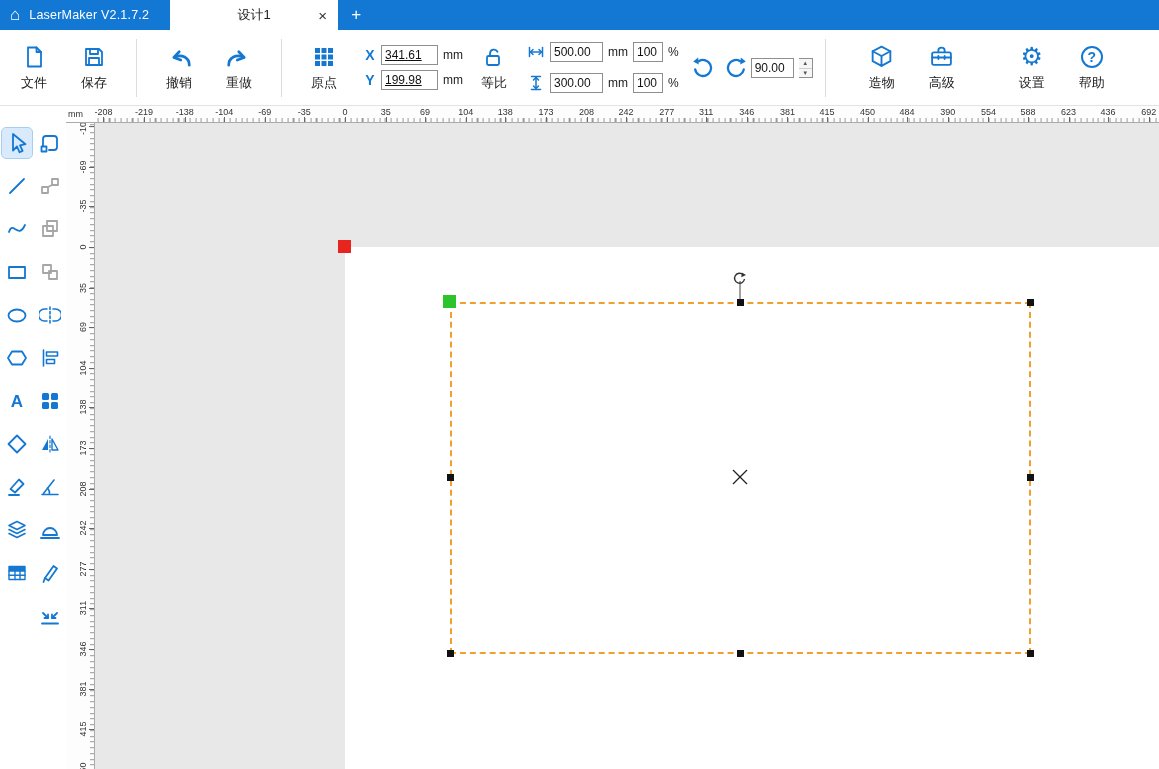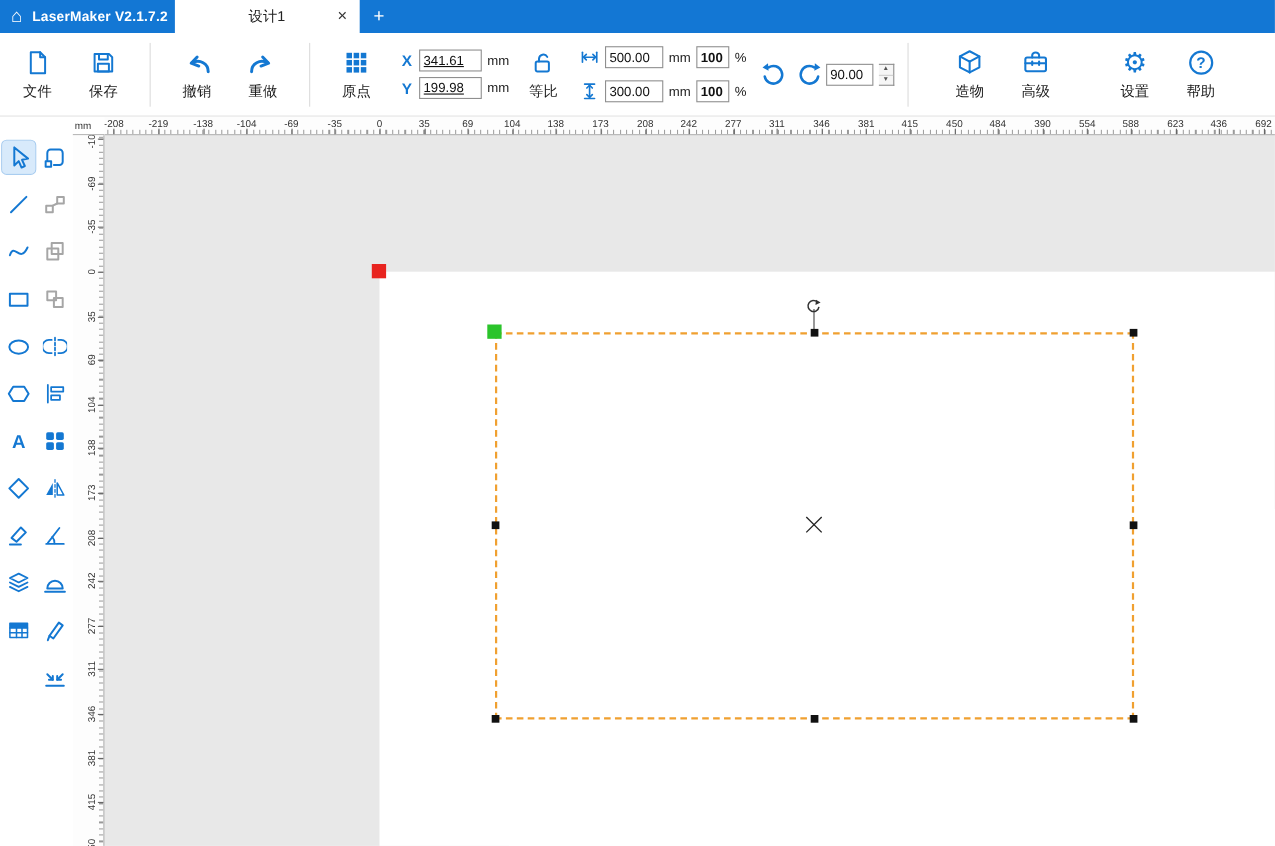--- a/index.html
+++ b/index.html
@@ -3,22 +3,22 @@
 <meta charset="utf-8">
 <style>
   * { margin:0; padding:0; box-sizing:border-box; }
   html,body { width:1159px; height:769px; overflow:hidden; background:#fff;
     font-family:"Liberation Sans", sans-serif; }
 
   
   .titlebar { position:absolute; left:0; top:0; width:1159px; height:30px;
     background:#1377d4; display:flex; align-items:center; color:#fff; z-index:10; }
   .home-ic { margin-left:10px; font-size:17px; line-height:30px; cursor:pointer; }
-  .app-title { margin-left:9px; font-size:12.5px; font-weight:bold; letter-spacing:.2px; }
-  .tab { margin-left:6px; height:30px; width:168px; background:#fff; color:#222;
+  .app-title { margin-left:9px; font-size:12.5px; font-weight:normal; letter-spacing:.2px; }
+  .tab { margin-left:21px; height:30px; width:168px; background:#fff; color:#222;
     position:relative; display:flex; align-items:center; justify-content:center;
     font-size:13px; cursor:pointer; }
   .tab-close { position:absolute; right:11px; top:50%; transform:translateY(-50%);
     color:#333; font-size:15px; line-height:15px; cursor:pointer; }
   .new-tab { margin-left:13px; font-size:17px; color:#fff; cursor:pointer; }
 
   
   .toolbar { position:absolute; left:0; top:30px; width:1159px; height:76px;
     background:#fff; border-bottom:1px solid #e3e3e3; display:flex; align-items:center;
     padding:0 4px; z-index:9; }
@@ -30,21 +30,21 @@
 
   .si { stroke:#1478d2; fill:none; stroke-width:1.8; stroke-linecap:round; stroke-linejoin:round; }
   .sif { fill:#1478d2; stroke:none; }
   .sg { stroke:#a6a6a6; fill:none; stroke-width:1.8; stroke-linecap:round; stroke-linejoin:round; }
 
   .num-group { display:flex; flex-direction:column; gap:5px; margin-left:10px; flex-shrink:0; }
   .num-row { display:flex; align-items:center; gap:5px; }
   .axis { color:#1478d2; font-weight:bold; font-size:14px; width:12px; text-align:center; }
   input.val { height:20px; border:1px solid #8f8f8f; background:#fff; font-size:12px;
     padding:0 3px; font-family:"Liberation Sans",sans-serif; color:#111; }
-  .w56 { width:57px;text-decoration:underline; } .w52 { width:53px; } .w30 { width:30px;font-weight:bold; } .w42 { width:43px; }
+  .w56 { width:57px;text-decoration:underline; } .w52 { width:53px; } .w30 { width:30px; } .w42 { width:43px; }
   .unit { font-size:12px; color:#222; }
   .lock-btn { width:46px; margin-left:8px; }
   .rot-group { display:flex; align-items:center; gap:3px; margin-left:12px; flex-shrink:0; }
   .rot-icons { display:flex; gap:9px; }
   .spin { width:14px; height:20px; border:1px solid #8f8f8f; border-left:none;
     display:flex; flex-direction:column; cursor:pointer; background:#f6f6f6; }
   .spin > div { flex:1; font-size:6px; line-height:9px; text-align:center; color:#555; }
   .spin > div:first-child { border-bottom:1px solid #cfcfcf; }
   .gear-glyph { font-size:25px; color:#1478d2; }
   .help-circle { width:22px; height:22px; border:2.5px solid #1478d2; border-radius:50%;

